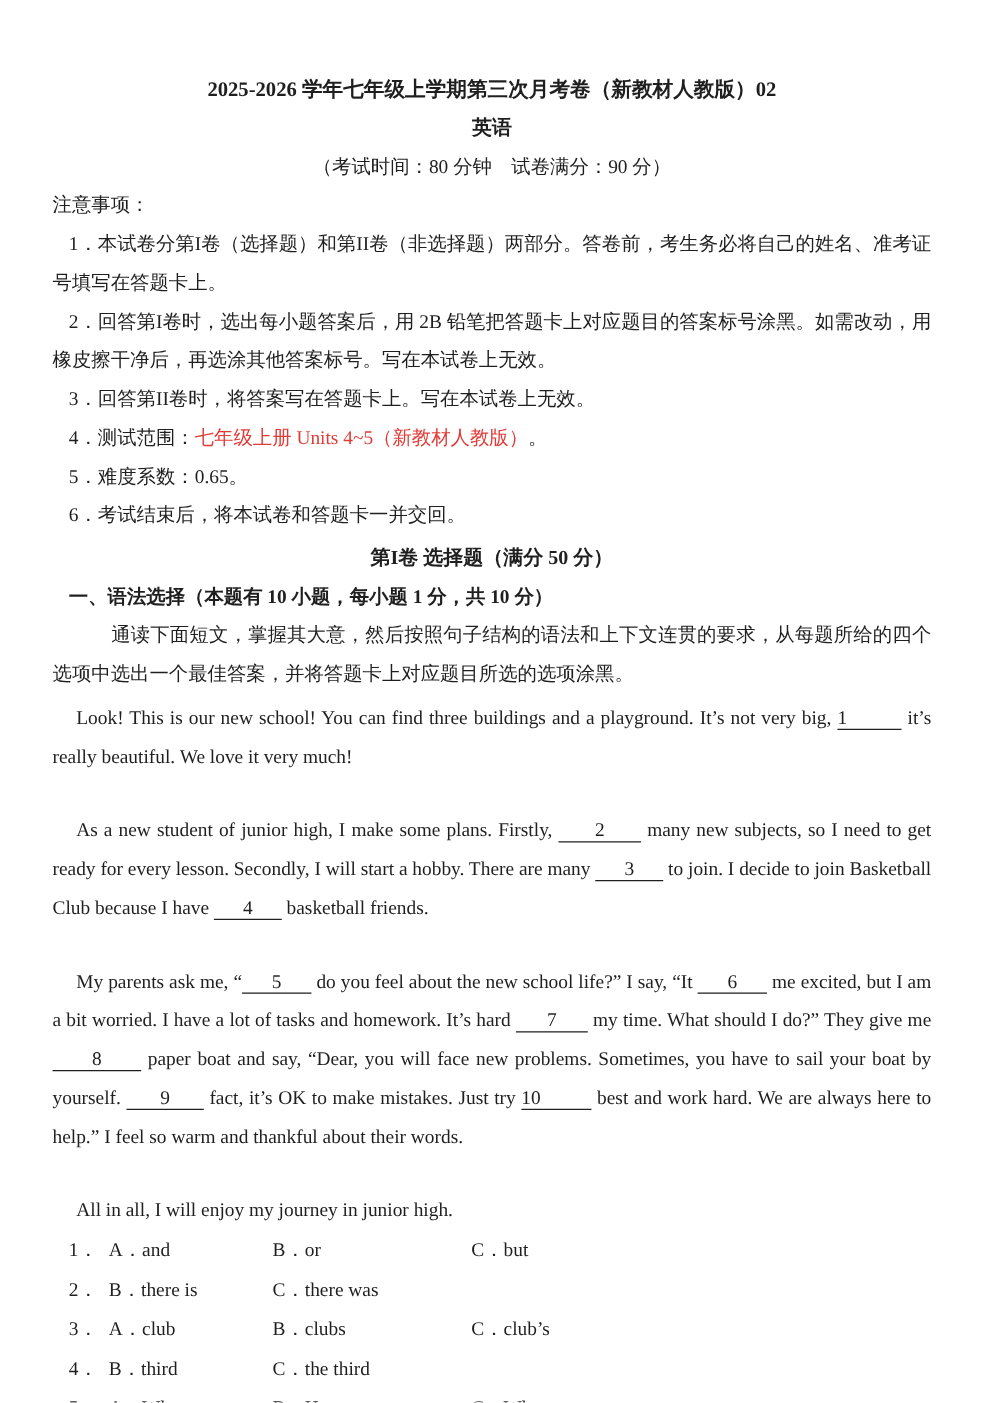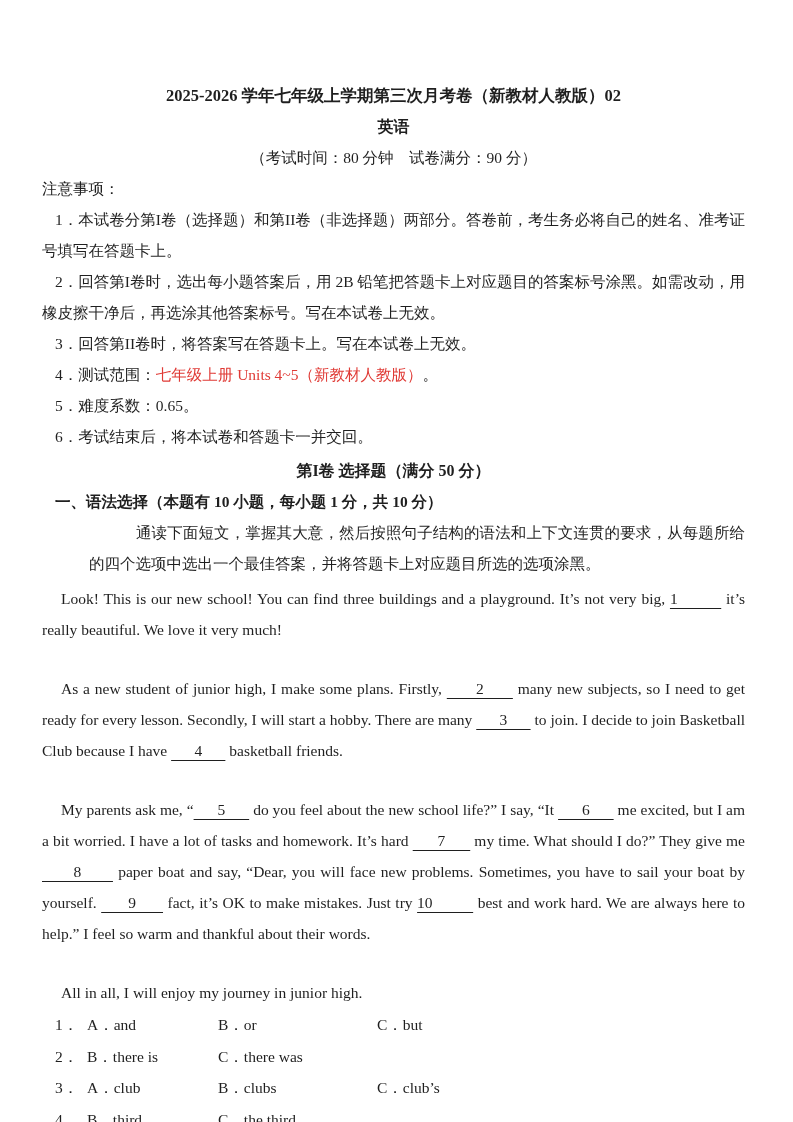--- a/index.html
+++ b/index.html
@@ -8,30 +8,30 @@
   body {
     width: 793px; height: 1122px;
     background: #ffffff;
     color: var(--ink);
     font-family: "Liberation Serif", "DejaVu Serif", serif;
     font-size: 15.5px;
     overflow: hidden;
   }
   .page {
     width: 793px; height: 1122px;
-    padding: 80px 48px 0 42px;
+    padding: 56px 48px 0 42px;
     line-height: 31px;
   }
   .center { text-align: center; }
   .bold   { font-weight: bold; }
   .title-main   { font-size: 16.5px; }
   .title-sub    { font-size: 16px; }
   .notice, .para-cn, .para-en { text-align: justify; }
   .notice  { text-indent: 13px; }
-  .para-cn { text-indent: 47px; margin-left: 47px; }
+  .para-cn { text-indent: 47px; }
   .para-en { text-indent: 19px; margin-top: 28px; }
   .para-en.first { margin-top: 4px; }
   .volume-title { font-size: 16px; margin-top: 3px; }
   .part-title   { font-size: 15.5px; text-indent: 13px; }
   .red { color: var(--red); }
   .blank {
     text-decoration: underline;
     text-decoration-thickness: 1px;
     text-underline-offset: 4px;
     white-space: pre;

